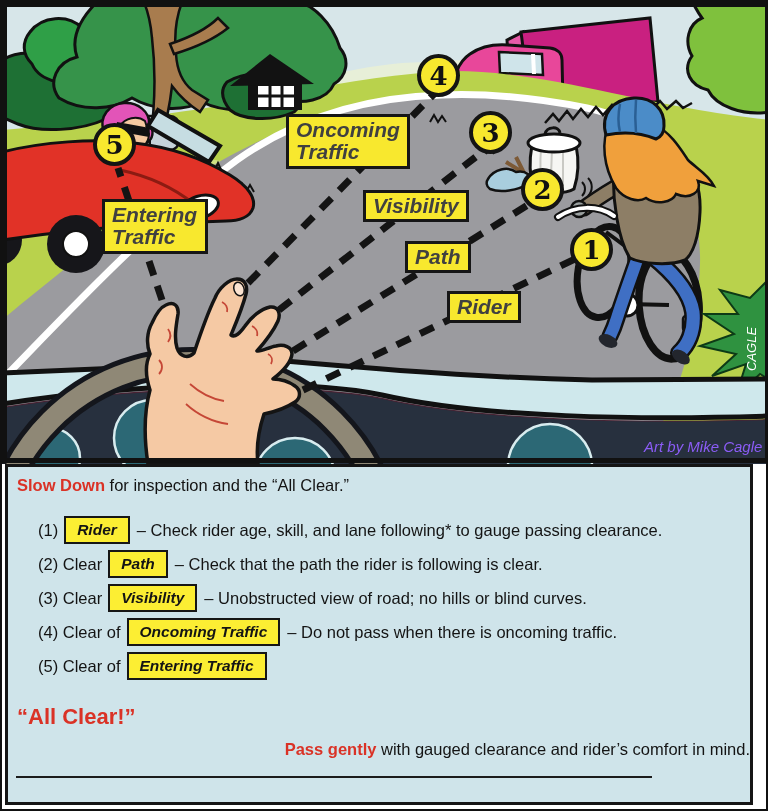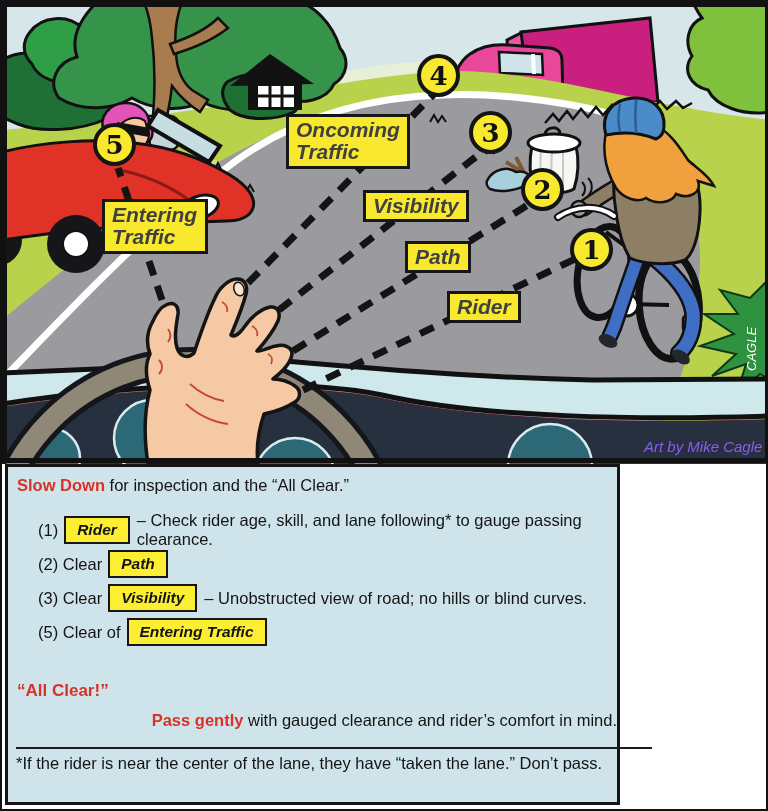--- a/index.html
+++ b/index.html
@@ -9,32 +9,32 @@
   
   .callout{position:absolute;background:#f8e82e;border:3px solid #161616;color:#404040;
            font-family:"Liberation Sans",sans-serif;font-weight:bold;font-style:italic;
            font-size:21px;line-height:1.06;padding:2px 7px;white-space:pre-line;}
   
   .badge{position:absolute;width:35px;height:35px;border-radius:50%;background:#f8e82e;
          border:4px solid #141414;display:flex;align-items:center;justify-content:center;
          font-family:"DejaVu Serif","Liberation Serif",serif;font-weight:bold;font-size:26px;color:#111;}
   .credit{position:absolute;left:594px;top:436px;color:#8b5cf6;font-style:italic;font-size:15px;margin-left:48px;}
   
-  .panel{position:absolute;left:3px;top:462px;width:615px;height:341px;box-sizing:border-box;
+  .panel{position:absolute;left:3px;top:462px;width:748px;height:341px;box-sizing:border-box;
          background:#cfe4ea;border:3px solid #151515;color:#141414;font-size:16.5px;}
   .red{color:#da3226;font-weight:bold;}
   .intro{margin:9px 0 0 9px;}
   .steps{margin:18px 0 0 30px;}
   .step{height:34px;display:flex;align-items:center;position:relative;}
   .kw{margin:-4px 7px -4px 6px;padding:3px 11px;background:#fcee33;border:2px solid #161616;
       font-weight:bold;font-style:italic;font-size:15.5px;position:relative;white-space:nowrap;}
   .step:nth-child(1) .kw{z-index:5}.step:nth-child(2) .kw{z-index:4}
   .step:nth-child(3) .kw{z-index:3}.step:nth-child(4) .kw{z-index:2}
   .step:nth-child(5) .kw{z-index:1}
-  .allclear{margin:32px 0 0 9px;font-size:17px;}
+  .allclear{margin:21px 0 0 9px;font-size:22px;}
   .pass{margin:10px 0 0 9px;text-align:right;}
   .divider{margin:17px 0 0 8px;width:636px;border-top:2px solid #1c1c1c;}
   .footnote{margin:5px 0 0 8px;}
   p{margin:0;}
 </style>
 </head>
 <body>
 
 <div class="page">
 
@@ -229,31 +229,36 @@
 
     <div class="steps">
       <div class="step">
         <span>(1)</span>
         <span class="kw">Rider</span>
         <span>– Check rider age, skill, and lane following* to gauge passing clearance.</span>
       </div>
       <div class="step">
         <span>(2) Clear</span>
         <span class="kw">Path</span>
+        <span>– Check that the path the rider is following is clear.</span>
       </div>
       <div class="step">
         <span>(3) Clear</span>
         <span class="kw">Visibility</span>
         <span>– Unobstructed view of road; no hills or blind curves.</span>
       </div>
       <div class="step">
+        <span>(4) Clear of</span>
+        <span class="kw">Oncoming Traffic</span>
+        <span>– Do not pass when there is oncoming traffic.</span>
+      </div>
+      <div class="step">
         <span>(5) Clear of</span>
         <span class="kw">Entering Traffic</span>
       </div>
     </div>
 
     <p class="allclear red">“All Clear!”</p>
     <p class="pass"><span class="red">Pass gently</span><span> with gauged clearance and rider’s comfort in mind.</span></p>
     <div class="divider"></div>
-    <p class="footnote">*If the rider is near the center of the lane, they have “taken the lane.” Don’t pass.</p>
   </div>
 
 </div>
 
 </body></html>

